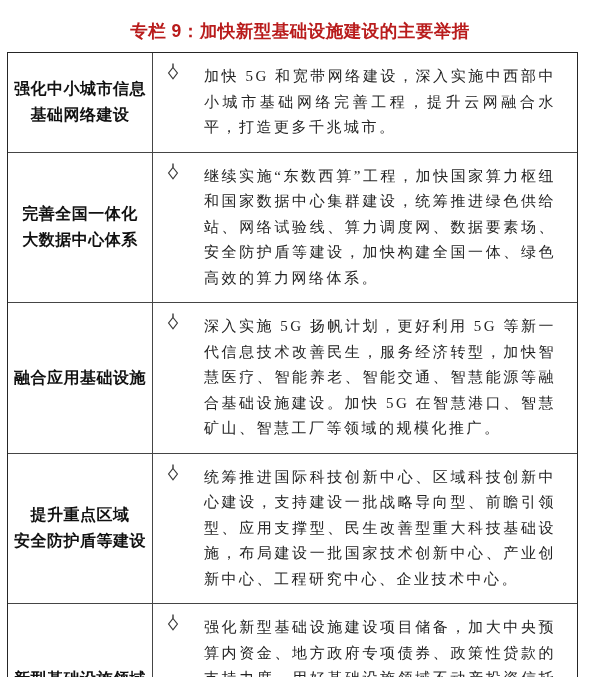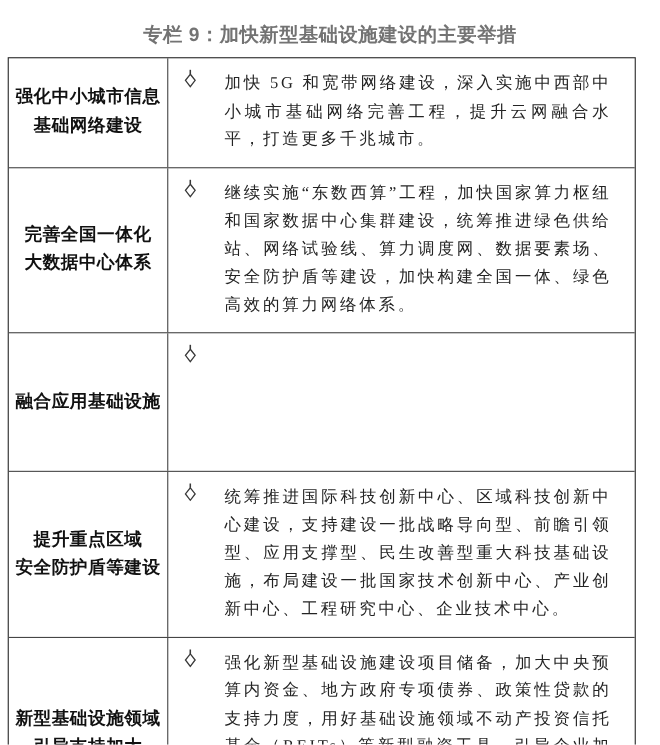--- a/index.html
+++ b/index.html
@@ -21,21 +21,21 @@
     overflow: hidden;
   }
   .doc-title {
     margin: 0;
     padding-top: 19px;
     text-align: center;
     font-family: "Liberation Sans", sans-serif;
     font-weight: 700;
     font-size: 17.5px;
     letter-spacing: 0.5px;
-    color: #737373;
+    color: #b91c1c;
   }
   .box-table {
     position: absolute;
     left: 7px;
     top: 52px;
     width: 571px;
     border: 1.5px solid #262626;
     box-sizing: border-box;
     background: #ffffff;
   }
@@ -142,20 +142,21 @@
       <div class="cell-label">
         <div>融合应用基础设施</div>
       </div>
       <div class="cell-content">
         <span class="bullet">
           <svg width="12" height="17" viewBox="0 0 12 17">
               <path d="M6 0.5 L6 4.5" stroke="#3a3a3a" stroke-width="1.4" fill="none"></path>
               <path d="M6 4.5 L10.4 10 L6 15.8 L1.6 10 Z" stroke="#3a3a3a" stroke-width="1.2" fill="none"></path>
             </svg>
         </span>
+        <p class="content-text">深入实施 5G 扬帆计划，更好利用 5G 等新一代信息技术改善民生，服务经济转型，加快智慧医疗、智能养老、智能交通、智慧能源等融合基础设施建设。加快 5G 在智慧港口、智慧矿山、智慧工厂等领域的规模化推广。</p>
       </div>
     </div>
 
     <div class="box-row">
       <div class="cell-label">
         <div>提升重点区域</div>
         <div>安全防护盾等建设</div>
       </div>
       <div class="cell-content">
         <span class="bullet">

